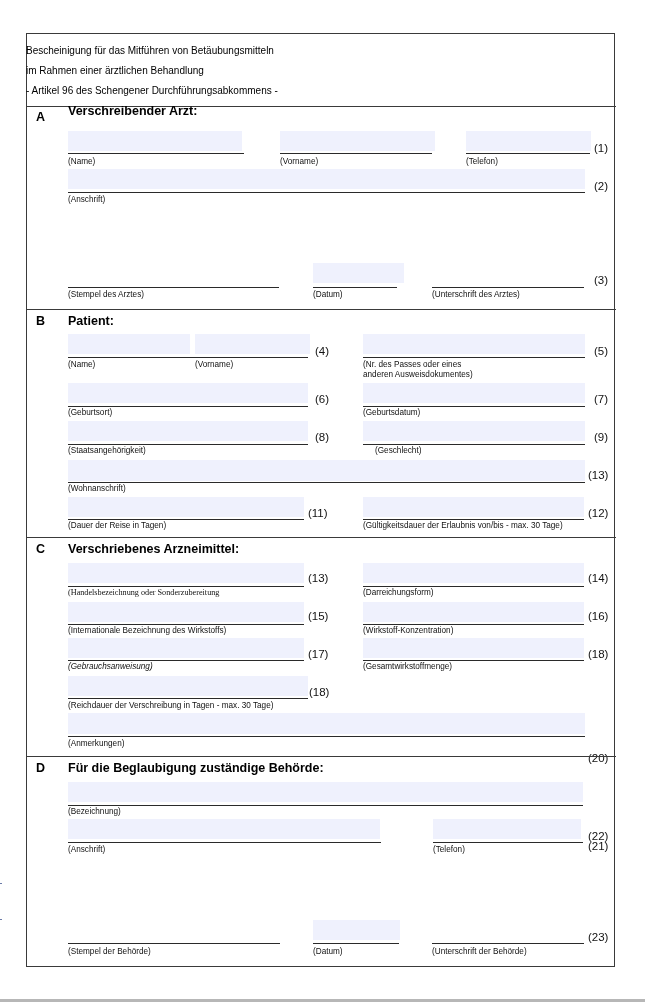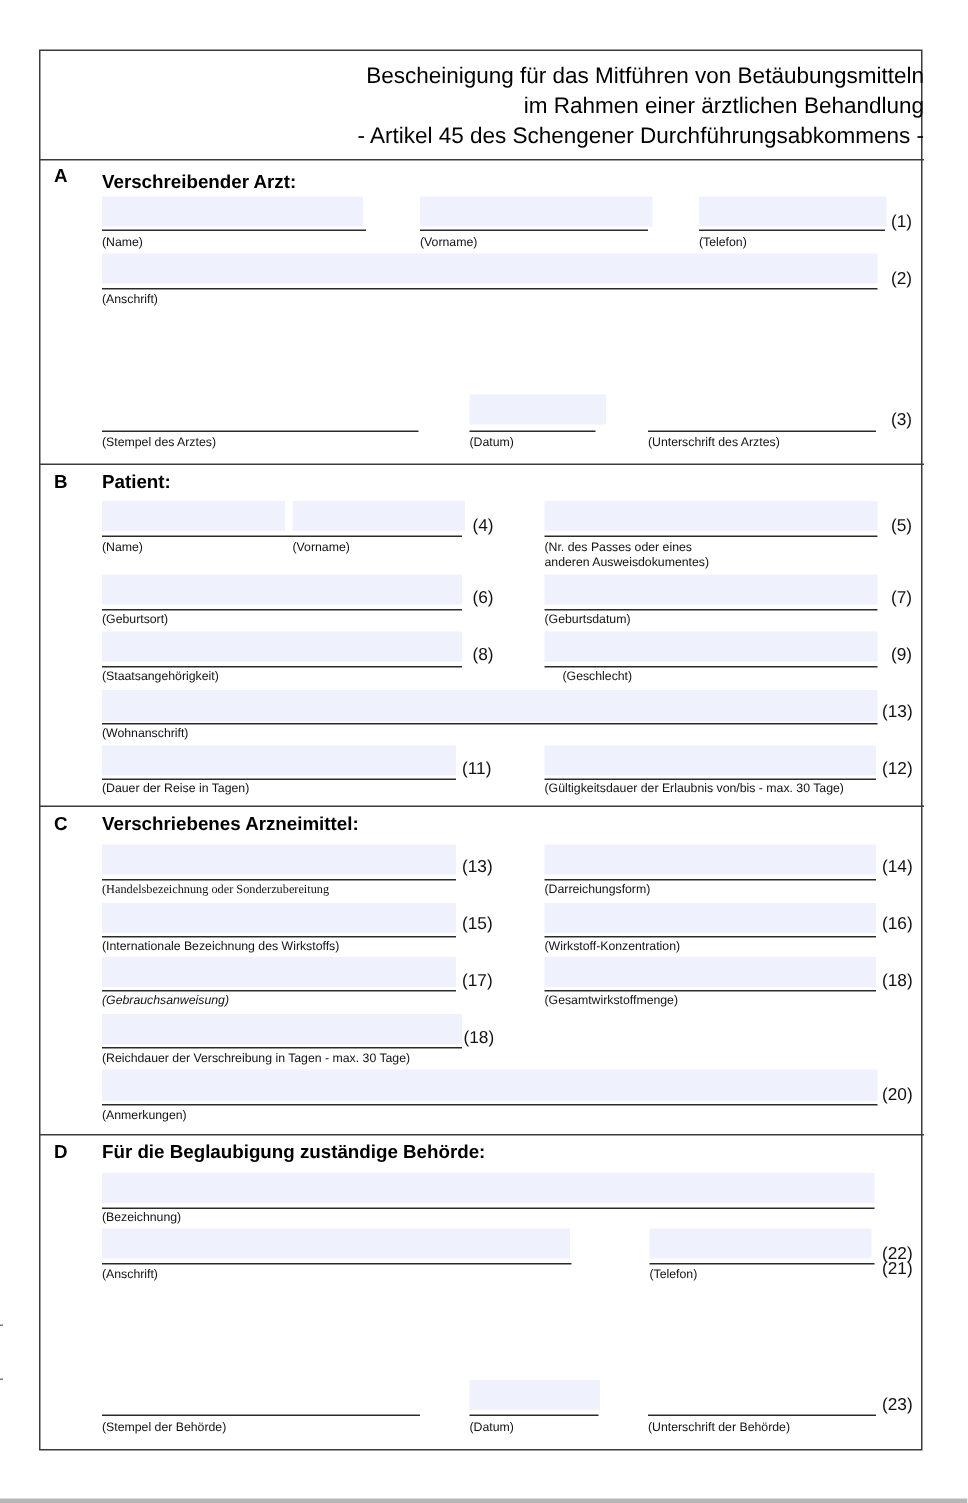--- a/index.html
+++ b/index.html
@@ -1,43 +1,43 @@
 <!DOCTYPE html>
 <html><head>
 <meta charset="utf-8">
 <style>
   html, body { margin:0; padding:0; background:#ffffff; }
   body { width:645px; height:1002px; position:relative; overflow:hidden;
          font-family:"Liberation Sans", sans-serif; color:#000; }
   .frame { position:absolute; left:26px; top:33px; width:589px; height:934px;
            border:1.5px solid #3a3a3a; box-sizing:border-box; }
   .hdiv { position:absolute; left:26px; width:590px; height:0; border-top:1.5px solid #3a3a3a; }
-  .title { position:absolute; left:26px; width:590px; text-align:right; font-size:15px; line-height:19px; }
+  .title { position:absolute; left:26px; width:590px; text-align:left; font-size:10px; line-height:19px; }
   .sec-letter { position:absolute; left:36px; font-size:12.5px; font-weight:bold; }
   .sec-title { position:absolute; left:68px; font-size:12.5px; font-weight:bold; }
   .fld { position:absolute; background:#eff1fd; border:none; outline:none; padding:0 2px;
          font-family:"Liberation Sans", sans-serif; font-size:11px; box-sizing:border-box; }
   .line { position:absolute; height:0; border-top:1.3px solid #2a2a2a; }
   .lbl { position:absolute; font-size:8.2px; color:#111; line-height:10px; white-space:nowrap; }
   .num { position:absolute; font-size:11.5px; color:#111; }
   .pagebar { position:absolute; left:0; top:999px; width:645px; height:3px; background:#b7b7b7; }
   .tick { position:absolute; left:0; width:2px; height:1px; background:#6b7ba8; }
 </style>
 </head>
 <body>
 
 <div class="frame"></div>
 
 <div class="title" style="top:41px;">Bescheinigung für das Mitführen von Betäubungsmitteln</div>
 <div class="title" style="top:61px;">im Rahmen einer ärztlichen Behandlung</div>
-<div class="title" style="top:81px;">- Artikel 45 des Schengener Durchführungsabkommens -</div>
+<div class="title" style="top:81px;">- Artikel 96 des Schengener Durchführungsabkommens -</div>
 <div class="hdiv" style="top:106px;"></div>
 
 <div class="sec-letter" style="top:110px;">A</div>
-<div class="sec-title" style="top:114px;">Verschreibender Arzt:</div>
+<div class="sec-title" style="top:104px;">Verschreibender Arzt:</div>
 
 <input class="fld" style="left: 68px; top: 131px; width: 174px; height: 20px;" value="">
 <div class="line" style="left:68px;top:153px;width:176px;"></div>
 <div class="lbl" style="left:68px;top:157px;">(Name)</div>
 
 <input class="fld" style="left: 280px; top: 131px; width: 155px; height: 20px;" value="">
 <div class="line" style="left:280px;top:153px;width:152px;"></div>
 <div class="lbl" style="left:280px;top:157px;">(Vorname)</div>
 
 <input class="fld" style="left: 466px; top: 131px; width: 125px; height: 20px;" value="">
@@ -150,21 +150,21 @@
 <div class="num" style="left:588px;top:648px;">(18)</div>
 
 <input class="fld" style="left: 68px; top: 676px; width: 240px; height: 20px;" value="">
 <div class="line" style="left:68px;top:698px;width:240px;"></div>
 <div class="lbl" style="left:68px;top:701px;">(Reichdauer der Verschreibung in Tagen - max. 30 Tage)</div>
 <div class="num" style="left:309px;top:686px;">(18)</div>
 
 <input class="fld" style="left: 68px; top: 713px; width: 517px; height: 21px;" value="">
 <div class="line" style="left:68px;top:736px;width:517px;"></div>
 <div class="lbl" style="left:68px;top:739px;">(Anmerkungen)</div>
-<div class="num" style="left:588px;top:724px;">(20)</div>
+<div class="num" style="left:588px;top:752px;">(20)</div>
 
 <div class="hdiv" style="top:756px;"></div>
 
 <div class="sec-letter" style="top:761px;">D</div>
 <div class="sec-title" style="top:761px;">Für die Beglaubigung zuständige Behörde:</div>
 
 <input class="fld" style="left: 68px; top: 782px; width: 515px; height: 20px;" value="">
 <div class="line" style="left:68px;top:805px;width:515px;"></div>
 <div class="lbl" style="left:68px;top:807px;">(Bezeichnung)</div>
 <div class="num" style="left:588px;top:792px;margin-top:48px;">(21)</div>

